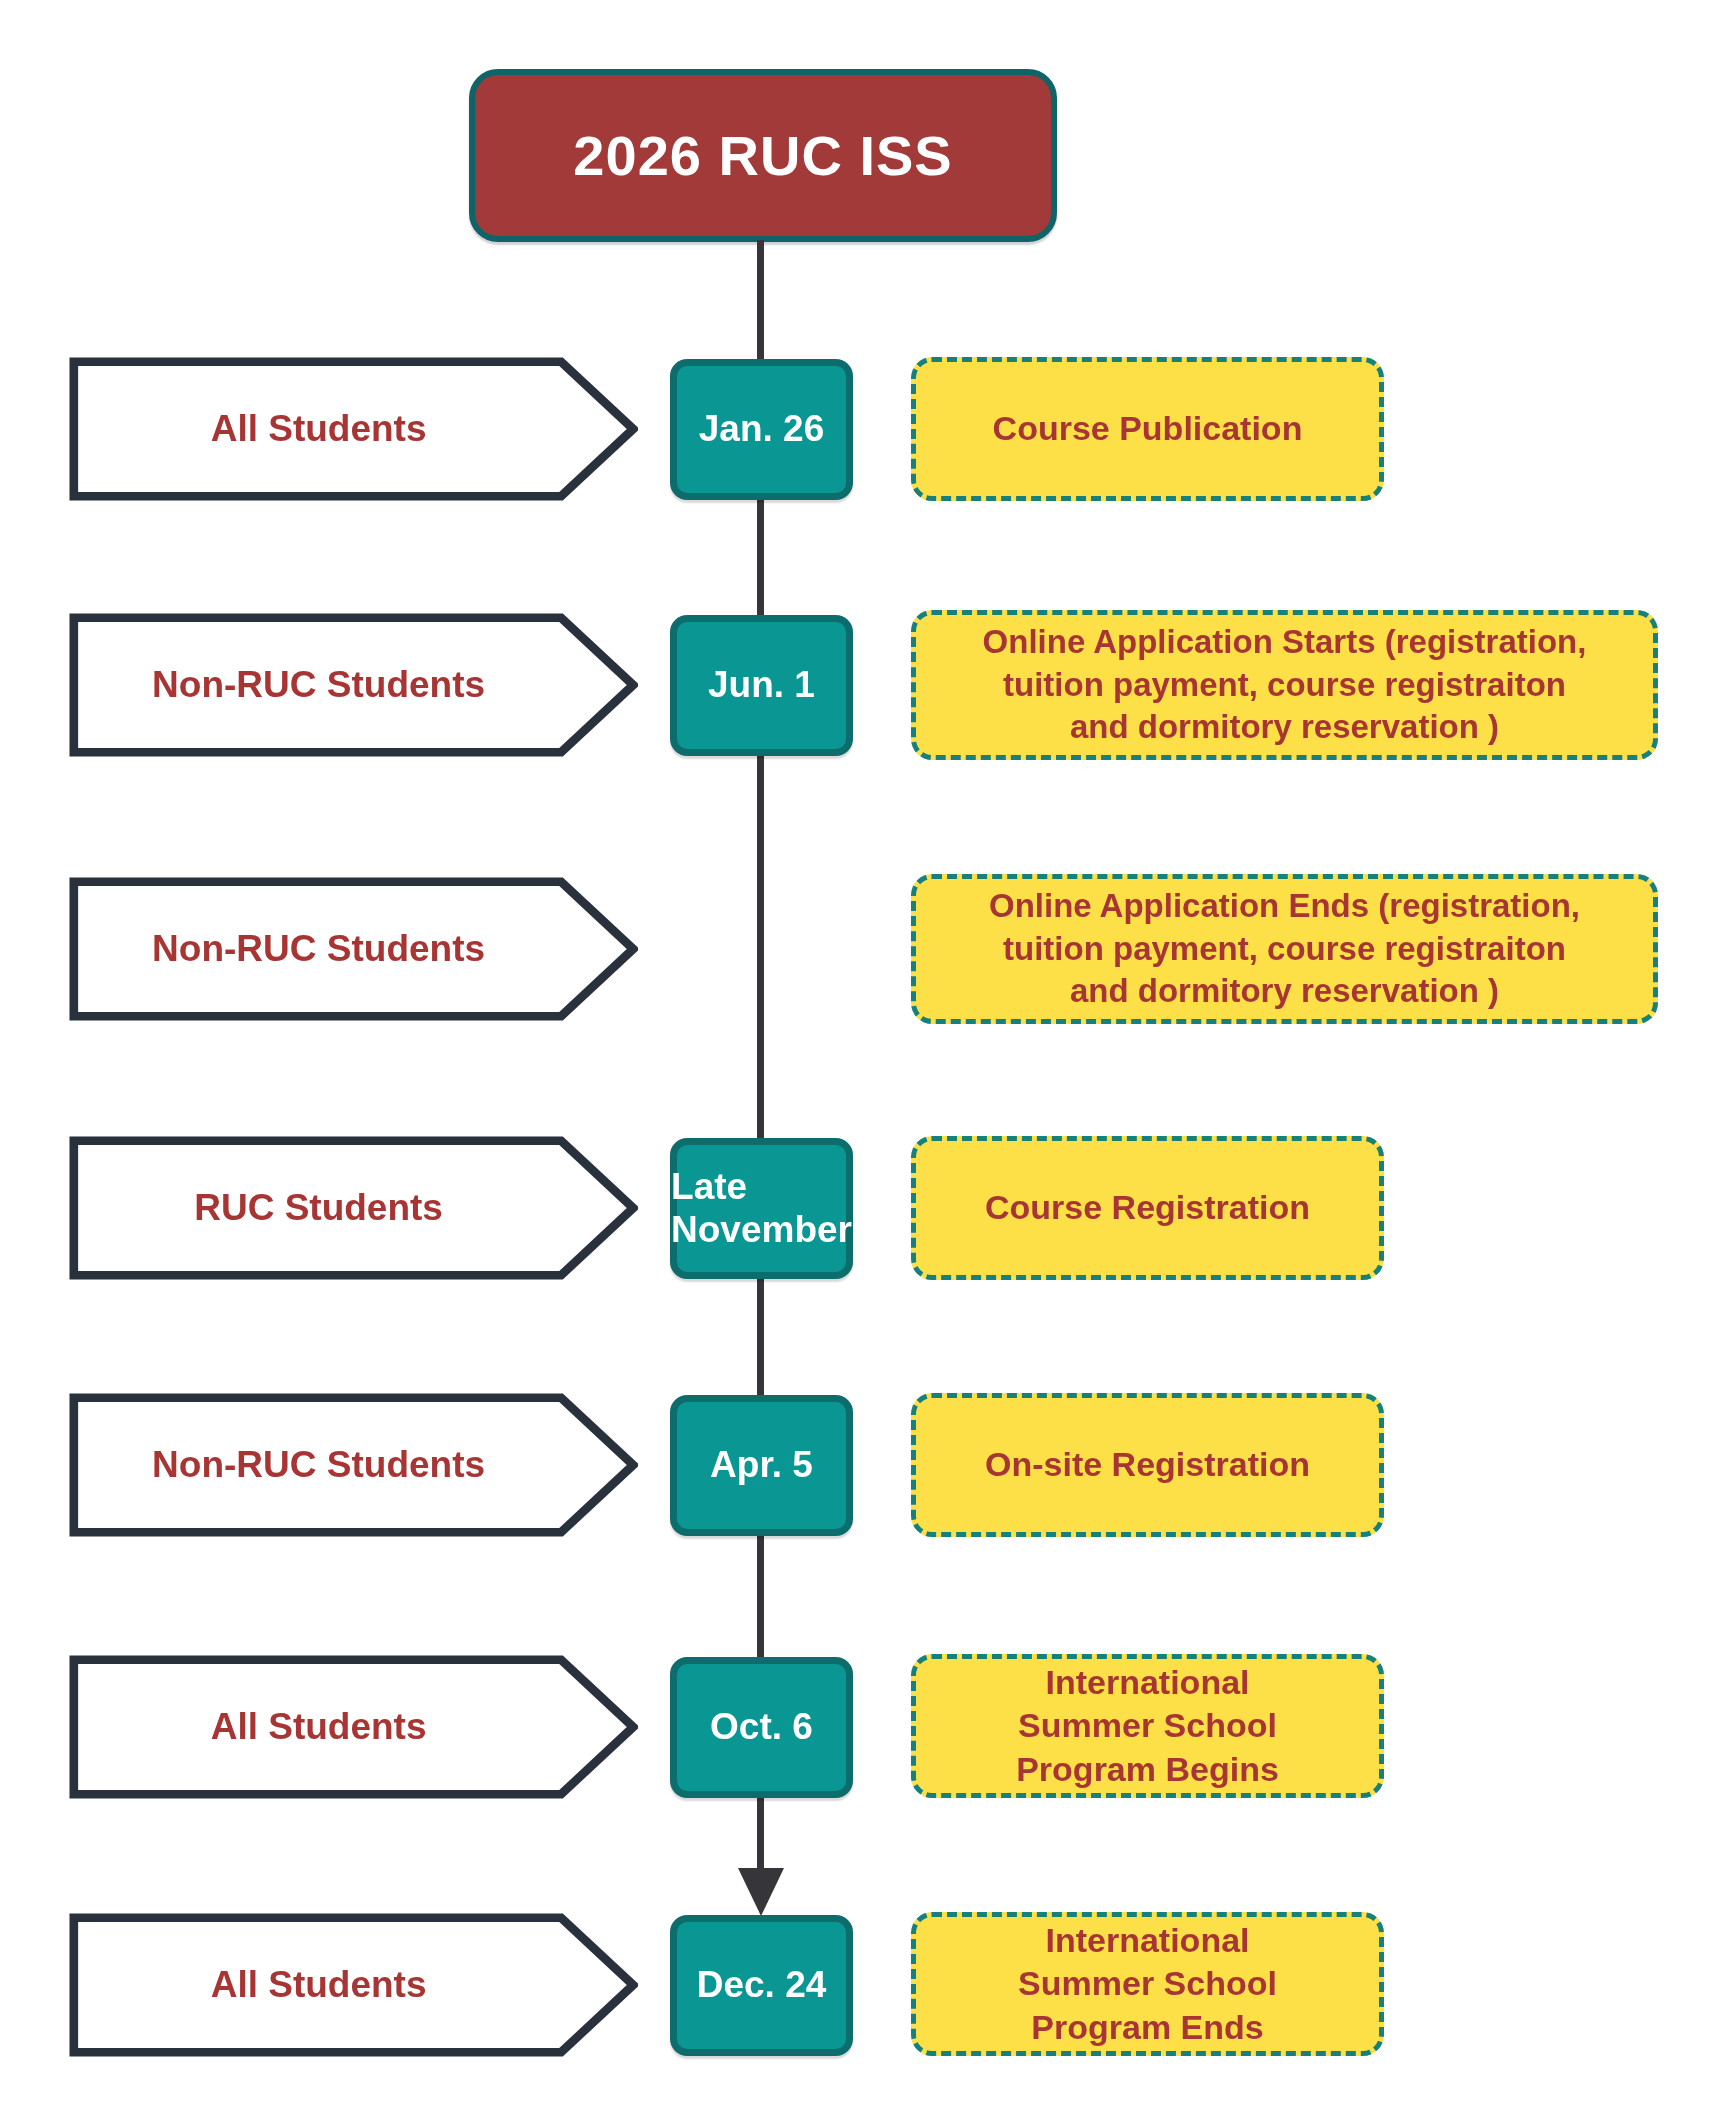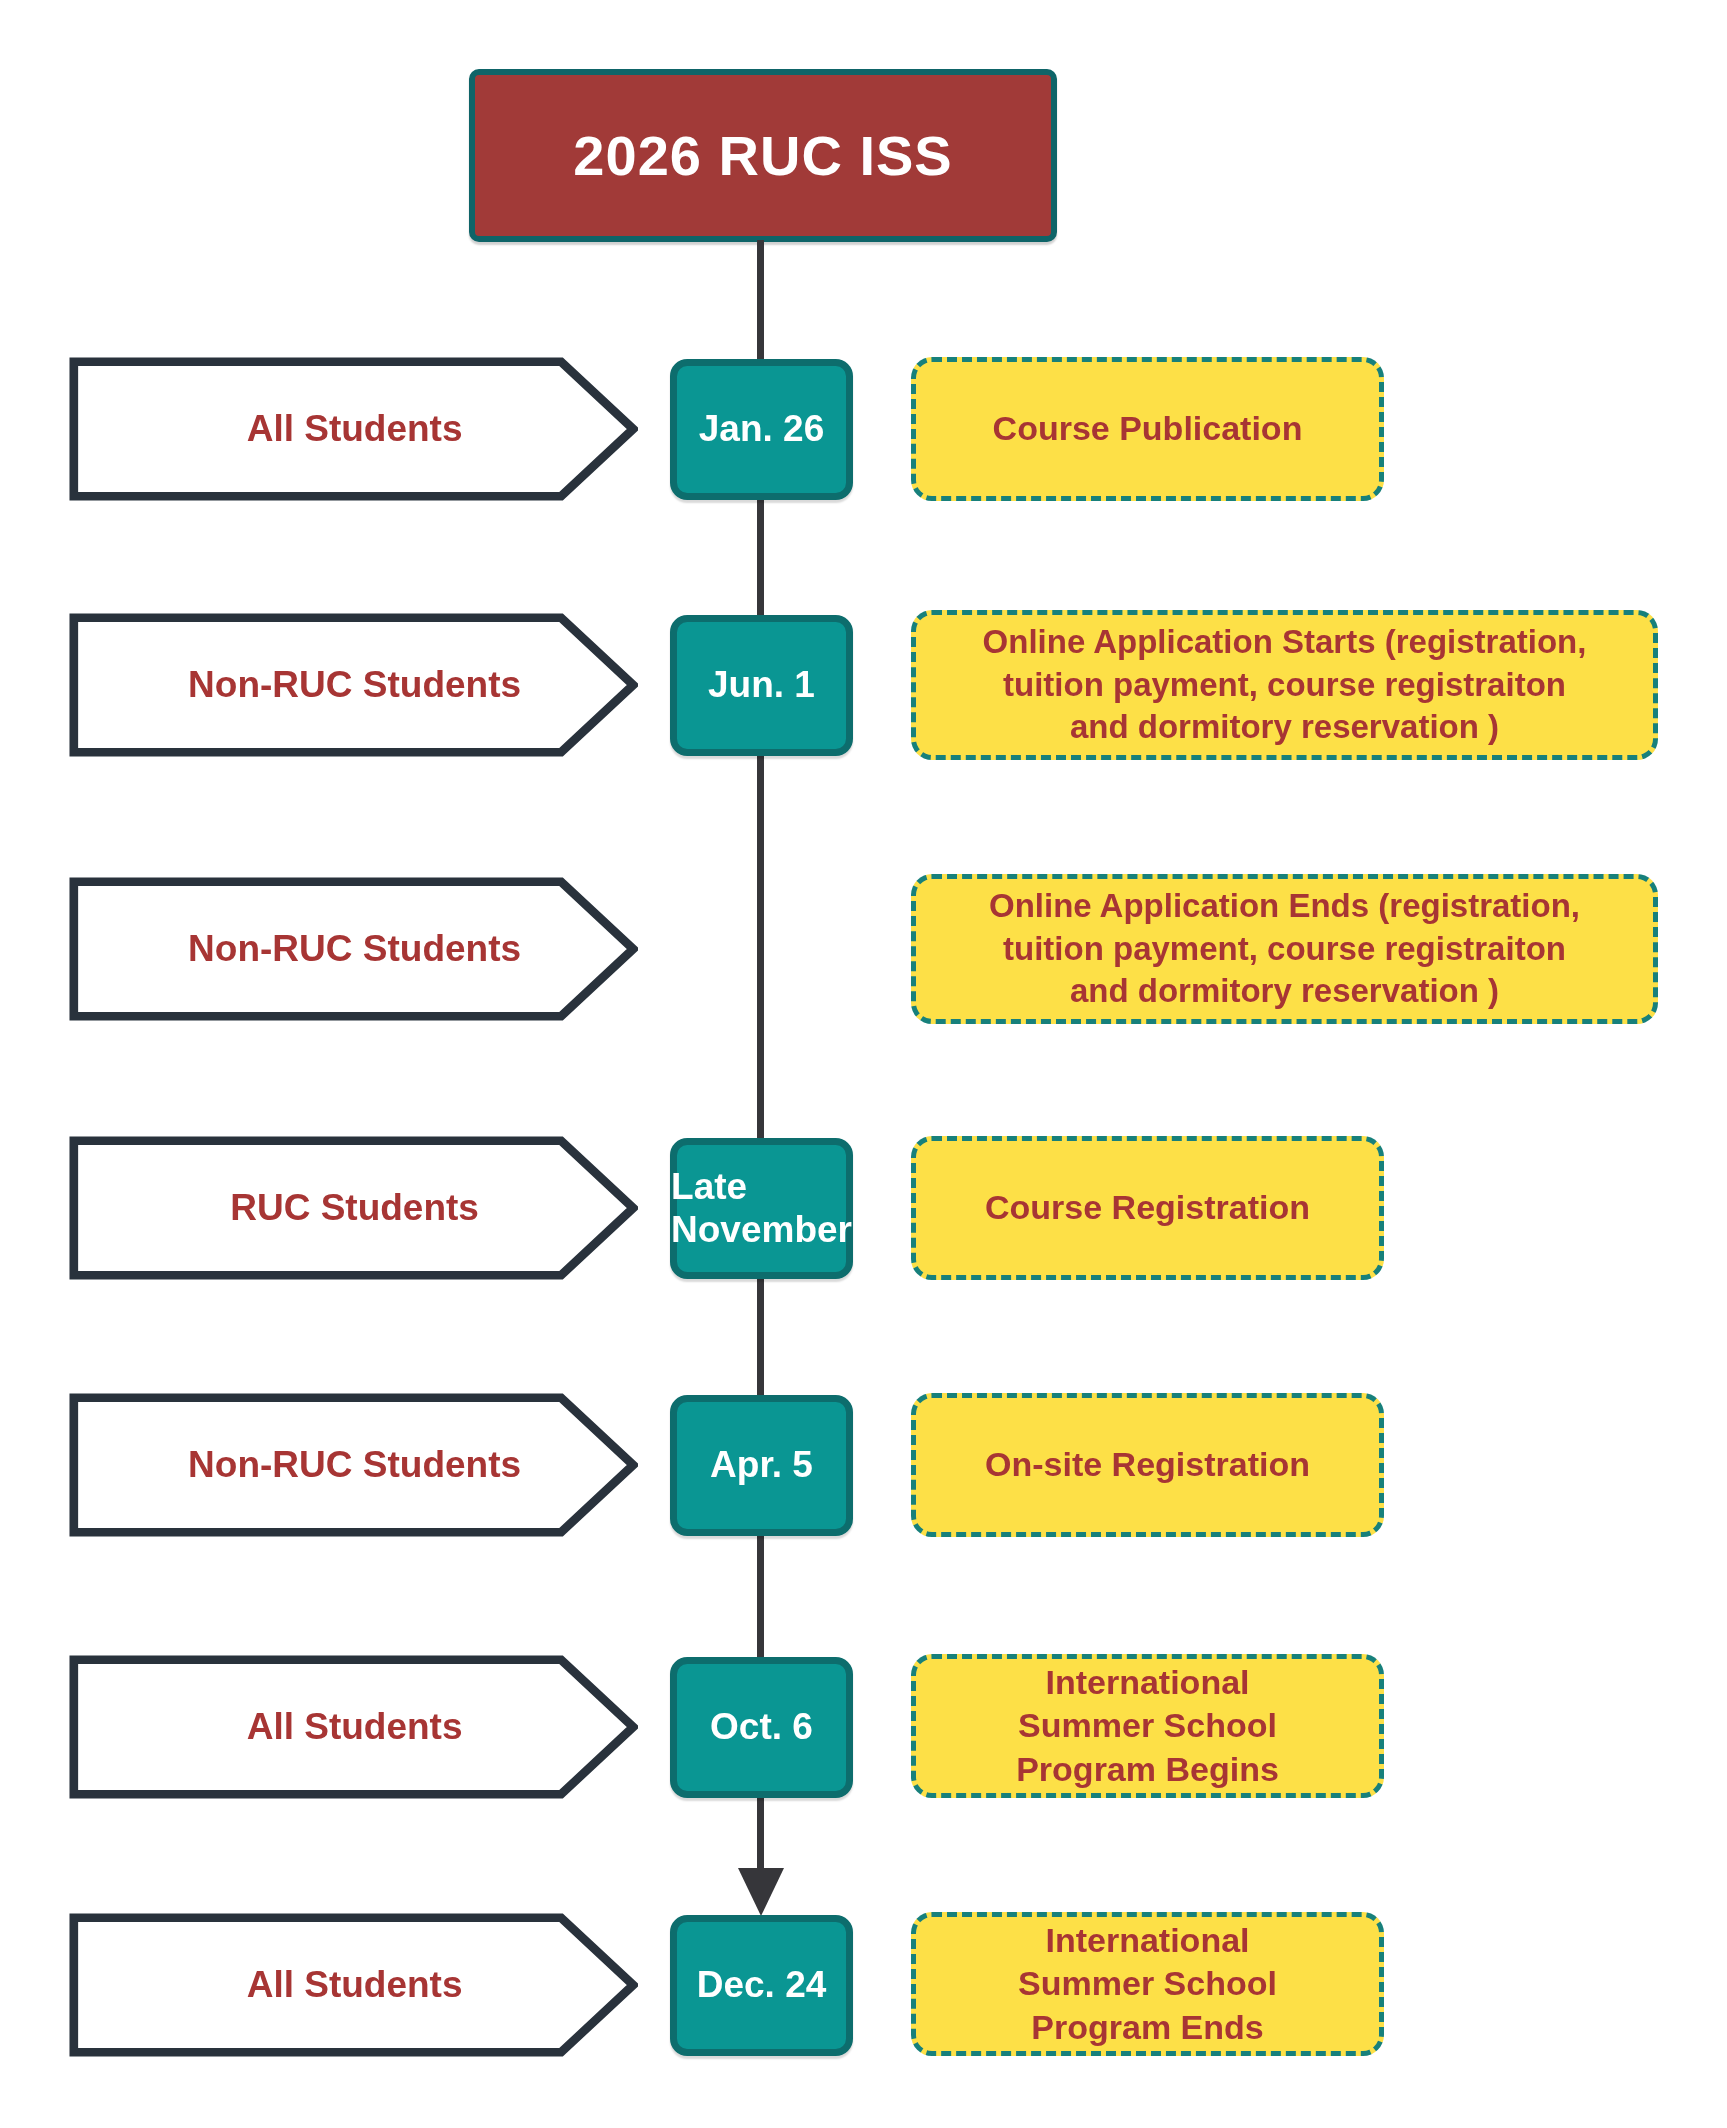--- a/index.html
+++ b/index.html
@@ -7,39 +7,39 @@
     --dashed-border:#17807B; --red-text:#A73534; --arrow-border:#29323C; --line:#36363A;
   }
   html,body{margin:0;padding:0;background:#fff;}
   #canvas{
     position:relative; width:1727px; height:2129px; background:#ffffff; overflow:hidden;
     font-family:"Liberation Sans", sans-serif; font-weight:700;
   }
   
   .title-box{
     position:absolute; left:469px; top:69px; width:588px; height:173px;
-    background:var(--title-fill); border:6.7px solid var(--title-border); border-radius:10px;
+    background:var(--title-fill); border:6.7px solid var(--title-border); border-radius:29px;
     box-sizing:border-box; display:flex; align-items:center; justify-content:center;
     box-shadow:0 2.9px 1.9px rgba(0,0,0,0.18);
   }
   .title-box span{color:#ffffff; font-size:56px; letter-spacing:1px;}
   
   .vline{position:absolute; left:757px; top:240px; width:6.7px; height:1635px; background:var(--line); z-index:1;}
   .vhead{
     position:absolute; left:738px; top:1868px; width:0; height:0; z-index:1;
     border-left:23px solid transparent; border-right:23px solid transparent; border-top:48px solid var(--line);
   }
   
   .aud{position:absolute; left:69px; width:569px; height:144px; z-index:2;}
   .aud svg{position:absolute; left:0; top:0; width:100%; height:100%; display:block;}
   .aud svg polygon{fill:#ffffff; stroke:var(--arrow-border); stroke-width:9; stroke-linejoin:miter;}
   .aud .lbl{
     position:absolute; left:9.6px; top:0; width:480px; height:100%;
     display:flex; align-items:center; justify-content:center;
-    color:var(--red-text); font-size:37px; text-align:center;padding-left:36px;
+    color:var(--red-text); font-size:37px; text-align:center;
   }
   
   .date-box{
     position:absolute; left:670px; width:183px; height:141px; z-index:2;
     background:var(--teal-fill); border:7.7px solid var(--teal-border); border-radius:17.3px;
     box-sizing:border-box; display:flex; align-items:center; justify-content:center;
     box-shadow:0 2.9px 1.9px rgba(0,0,0,0.15);
   }
   .date-box span{color:#ffffff; font-size:37px; white-space:pre-line; line-height:1.15;}
   

